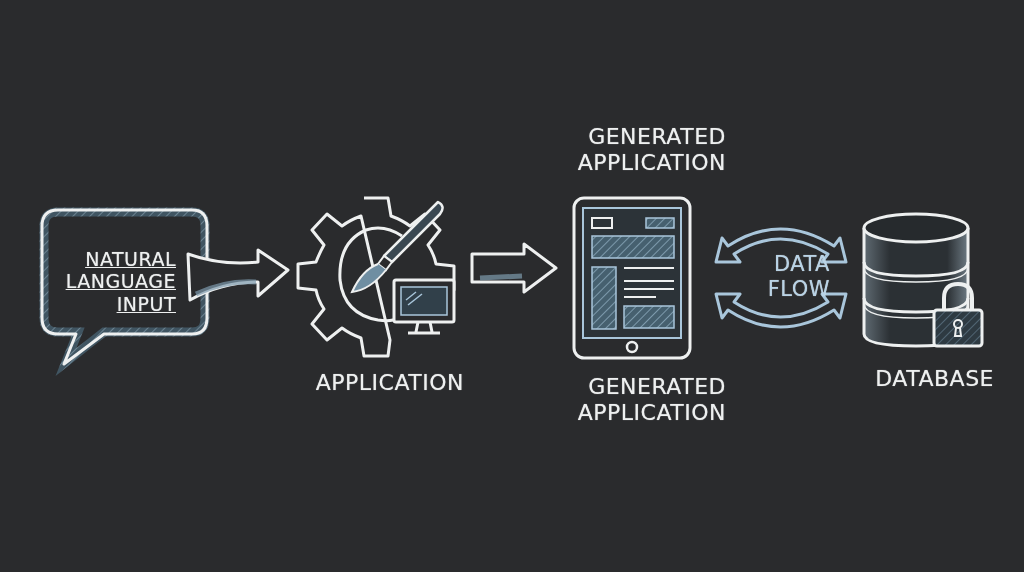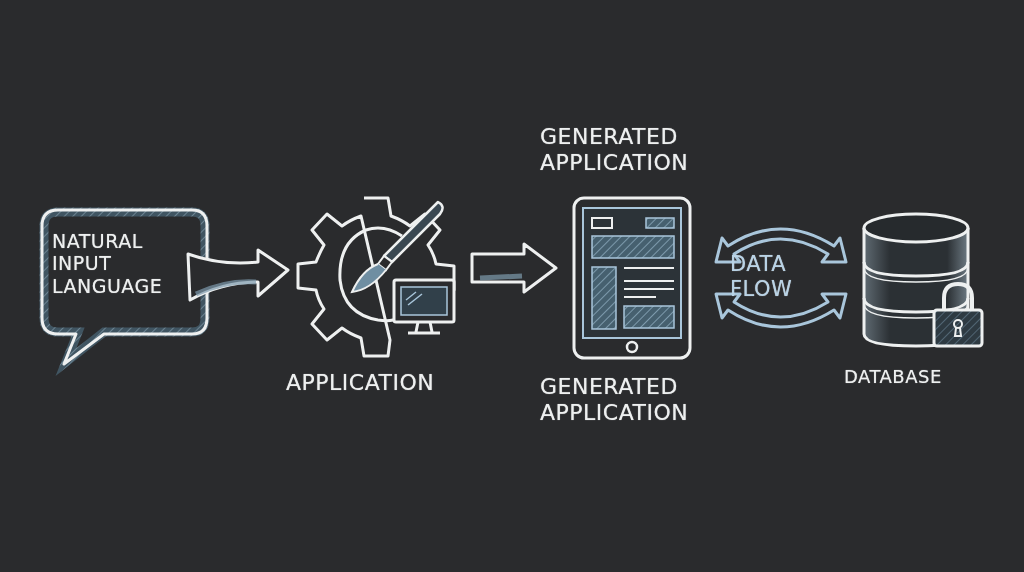--- a/index.html
+++ b/index.html
@@ -5,31 +5,31 @@
   html, body { margin:0; padding:0; }
   body {
     width:1024px; height:572px; overflow:hidden;
     background:#2a2b2d;
     font-family:"DejaVu Sans", sans-serif;
     position:relative;
   }
   .stage { position:absolute; left:0; top:0; width:1024px; height:572px; }
   svg.art { position:absolute; left:0; top:0; width:1024px; height:572px; }
   .label {
-    position:absolute; color:#eef0f0; text-align:left;
+    position:absolute; color:#eef0f0; text-align:right;
     font-family:"DejaVu Sans", sans-serif; font-weight:400;
     letter-spacing:0.5px; line-height:1.18; text-transform:uppercase;
     text-shadow:0 0 1px rgba(255,255,255,0.6);
   }
   .label span { display:block; white-space:nowrap; }
-  .lbl-nl { left:52px; top:230px; width:124px; font-size:19px; }
+  .lbl-nl { left:52px; top:248px; width:124px; font-size:19px;text-decoration:underline; }
   .lbl-gen { left:286px; top:370px; width:178px; font-size:22px; }
   .lbl-top { left:540px; top:124px; width:186px; font-size:22px; }
   .lbl-bot { left:540px; top:374px; width:186px; font-size:22px; }
-  .lbl-db { left:844px; top:366px; width:150px; font-size:18px; }
+  .lbl-db { left:844px; top:366px; width:150px; font-size:22px; }
   .lbl-flow { left:730px; top:252px; width:100px; font-size:21px; color:#b9d3e6; line-height:1.2; }
 </style>
 </head>
 <body>
 
 <div class="stage">
   <svg class="art" viewBox="0 0 1024 572">
     <defs>
       <pattern id="hatch" width="6" height="6" patternUnits="userSpaceOnUse" patternTransform="rotate(45)">
         <rect width="6" height="6" fill="#46606f"></rect>
@@ -109,22 +109,22 @@
 
       <path d="M944 312 L944 298 Q944 284 958 284 Q972 284 972 298 L972 312" fill="none" stroke="#eef0f0" stroke-width="4"></path>
       <rect x="934" y="310" width="48" height="36" rx="3" fill="url(#hatchDark)" stroke="#eef0f0" stroke-width="3"></rect>
       <circle cx="958" cy="324" r="4" fill="none" stroke="#eef0f0" stroke-width="2"></circle>
       <path d="M956 328 L955 336 L961 336 L960 328" fill="none" stroke="#eef0f0" stroke-width="2"></path>
     </g>
   </svg>
 
   <div class="label lbl-nl">
     <span>NATURAL</span>
+    <span>LANGUAGE</span>
     <span>INPUT</span>
-    <span>LANGUAGE</span>
   </div>
 
   <div class="label lbl-gen">
     <span>APPLICATION</span>
   </div>
 
   <div class="label lbl-top">
     <span>GENERATED</span>
     <span>APPLICATION</span>
   </div>

